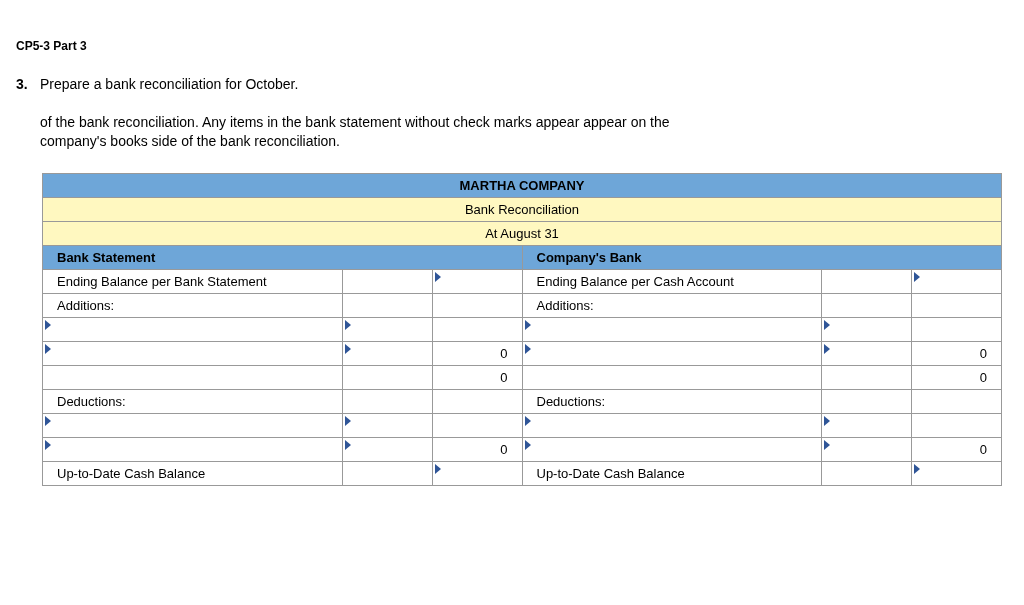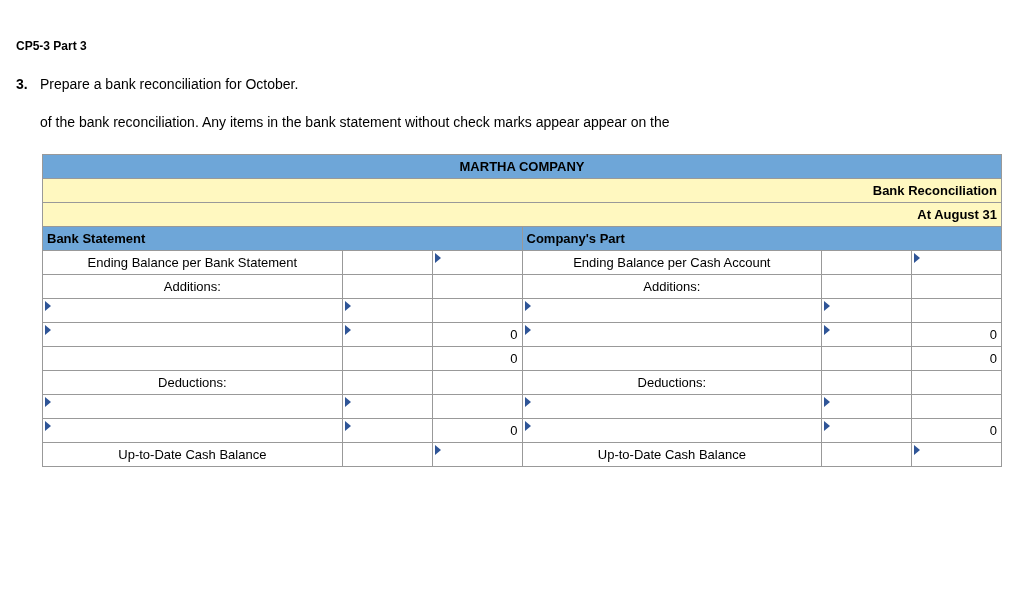--- a/index.html
+++ b/index.html
@@ -31,44 +31,44 @@
     }
     .prompt .lead { margin-bottom: 0; }
     .worksheet {
       border-collapse: collapse;
       width: 960px;
       margin-left: 26px;
     }
     .worksheet td {
       border: 1px solid #999;
       height: 24px;
-      padding: 2px 4px;
+      padding: 2px 14px;
       font-size: 13px;
       vertical-align: middle;
       position: relative;
       background: #fff;
     }
     .hdr-blue {
       background: #6ea6d8 !important;
       font-weight: bold;
       text-align: center;
     }
     .hdr-yellow {
       background: #fff8c0 !important;
-      text-align: right;
-      font-weight: bold;
+      text-align: center;
+      font-weight: normal;
       margin-left: 16px;
     }
     .col-hdr {
       background: #6ea6d8 !important;
       font-weight: bold;
       text-align: left;
     }
     .rt { text-align: right; }
-    .label { text-align: center; }
+    .label { text-align: left; }
     .desc { width: 280px; }
     .amt1 { width: 84px; }
     .amt2 { width: 84px; }
     .marker {
       position: absolute;
       top: 2px;
       left: 2px;
       width: 0; height: 0;
       border-left: 6px solid #2f5597;
       border-top: 5px solid transparent;
@@ -78,38 +78,39 @@
 </head>
 <body>
 
 <div class="title">CP5-3 Part 3</div>
 
 <div class="prompt">
   <span class="num">3.</span>
   <span class="lead">Prepare a bank reconciliation for October.</span><br>
   <br>
   <span>of the bank reconciliation. Any items in the bank statement without check marks appear appear on the</span><br>
+  <span>company's books side of the bank reconciliation.</span>
 </div>
 
 <table class="worksheet">
 
   <tbody>
       <tr>
     <td class="hdr-blue" colspan="6">MARTHA COMPANY</td>
   </tr>
   <tr>
     <td class="hdr-yellow" colspan="6">Bank Reconciliation</td>
   </tr>
   <tr>
     <td class="hdr-yellow" colspan="6">At August 31</td>
   </tr>
 
   <tr>
     <td class="col-hdr" colspan="3">Bank Statement</td>
-    <td class="col-hdr" colspan="3">Company's Part</td>
+    <td class="col-hdr" colspan="3">Company's Bank</td>
   </tr>
 
   <tr>
     <td class="desc label">Ending Balance per Bank Statement</td>
     <td class="amt1"></td>
     <td class="amt2">
           <span class="marker"></span>
         </td>
     <td class="desc label">Ending Balance per Cash Account</td>
     <td class="amt1"></td>

